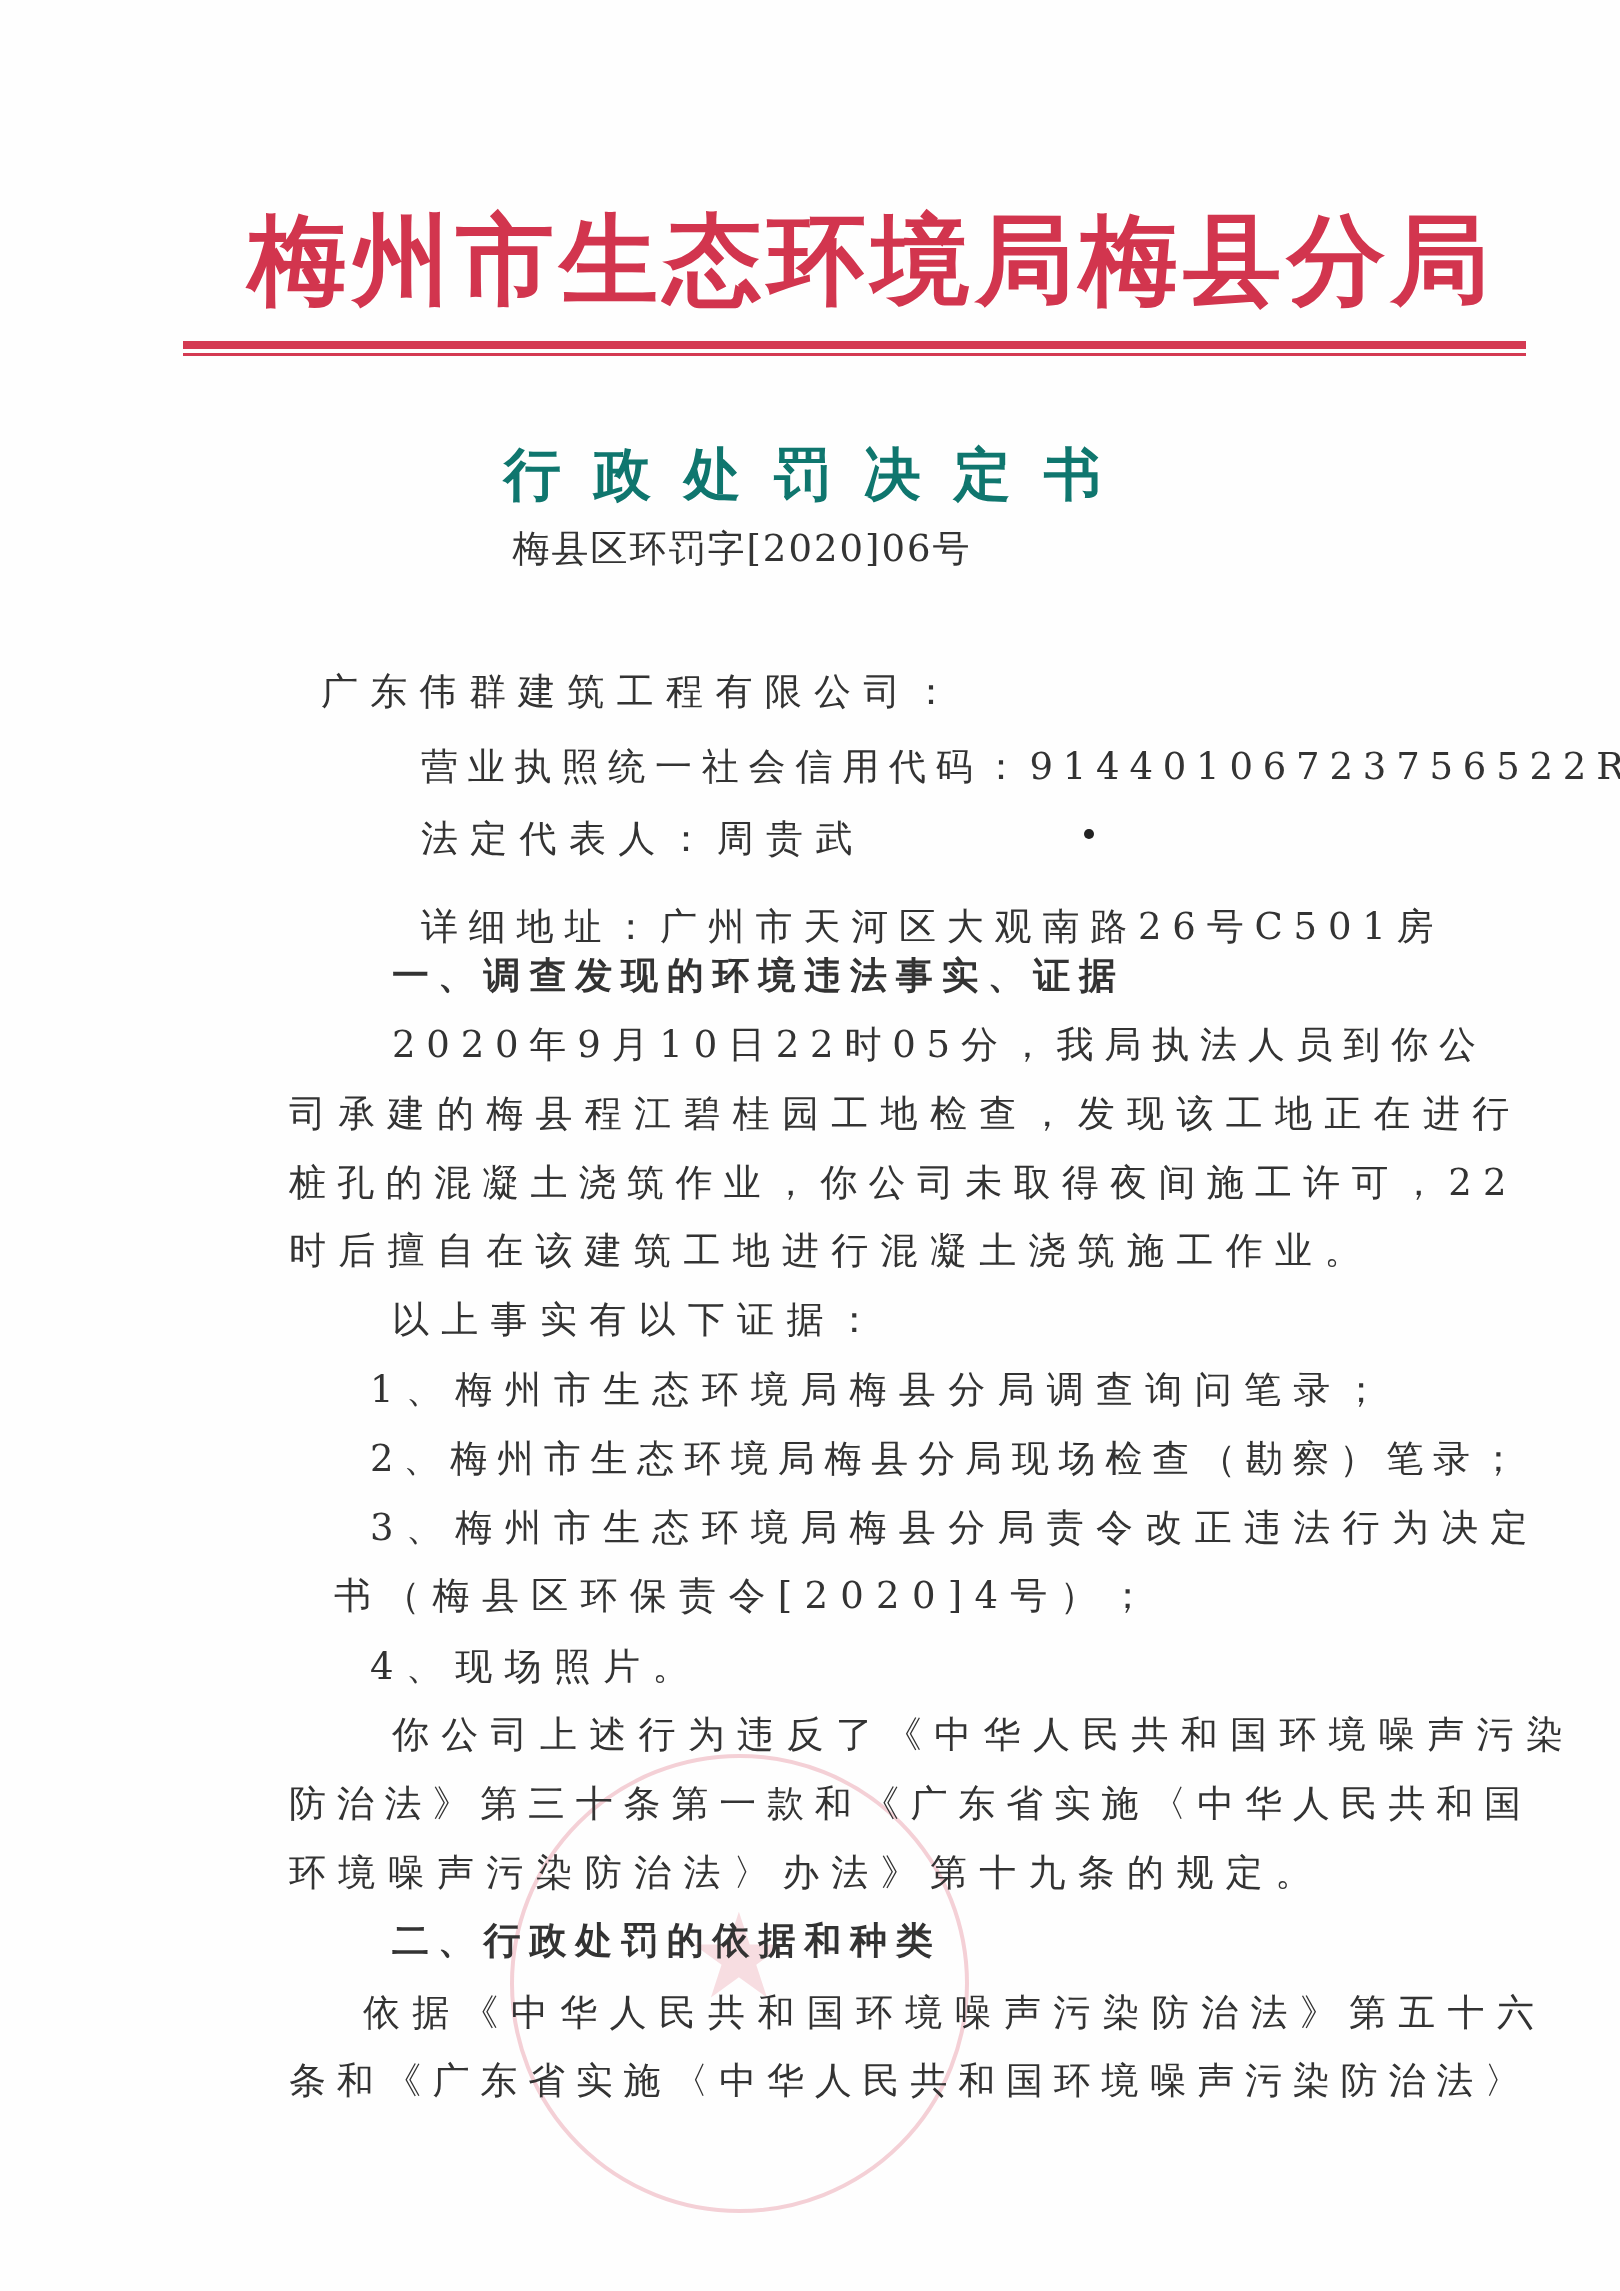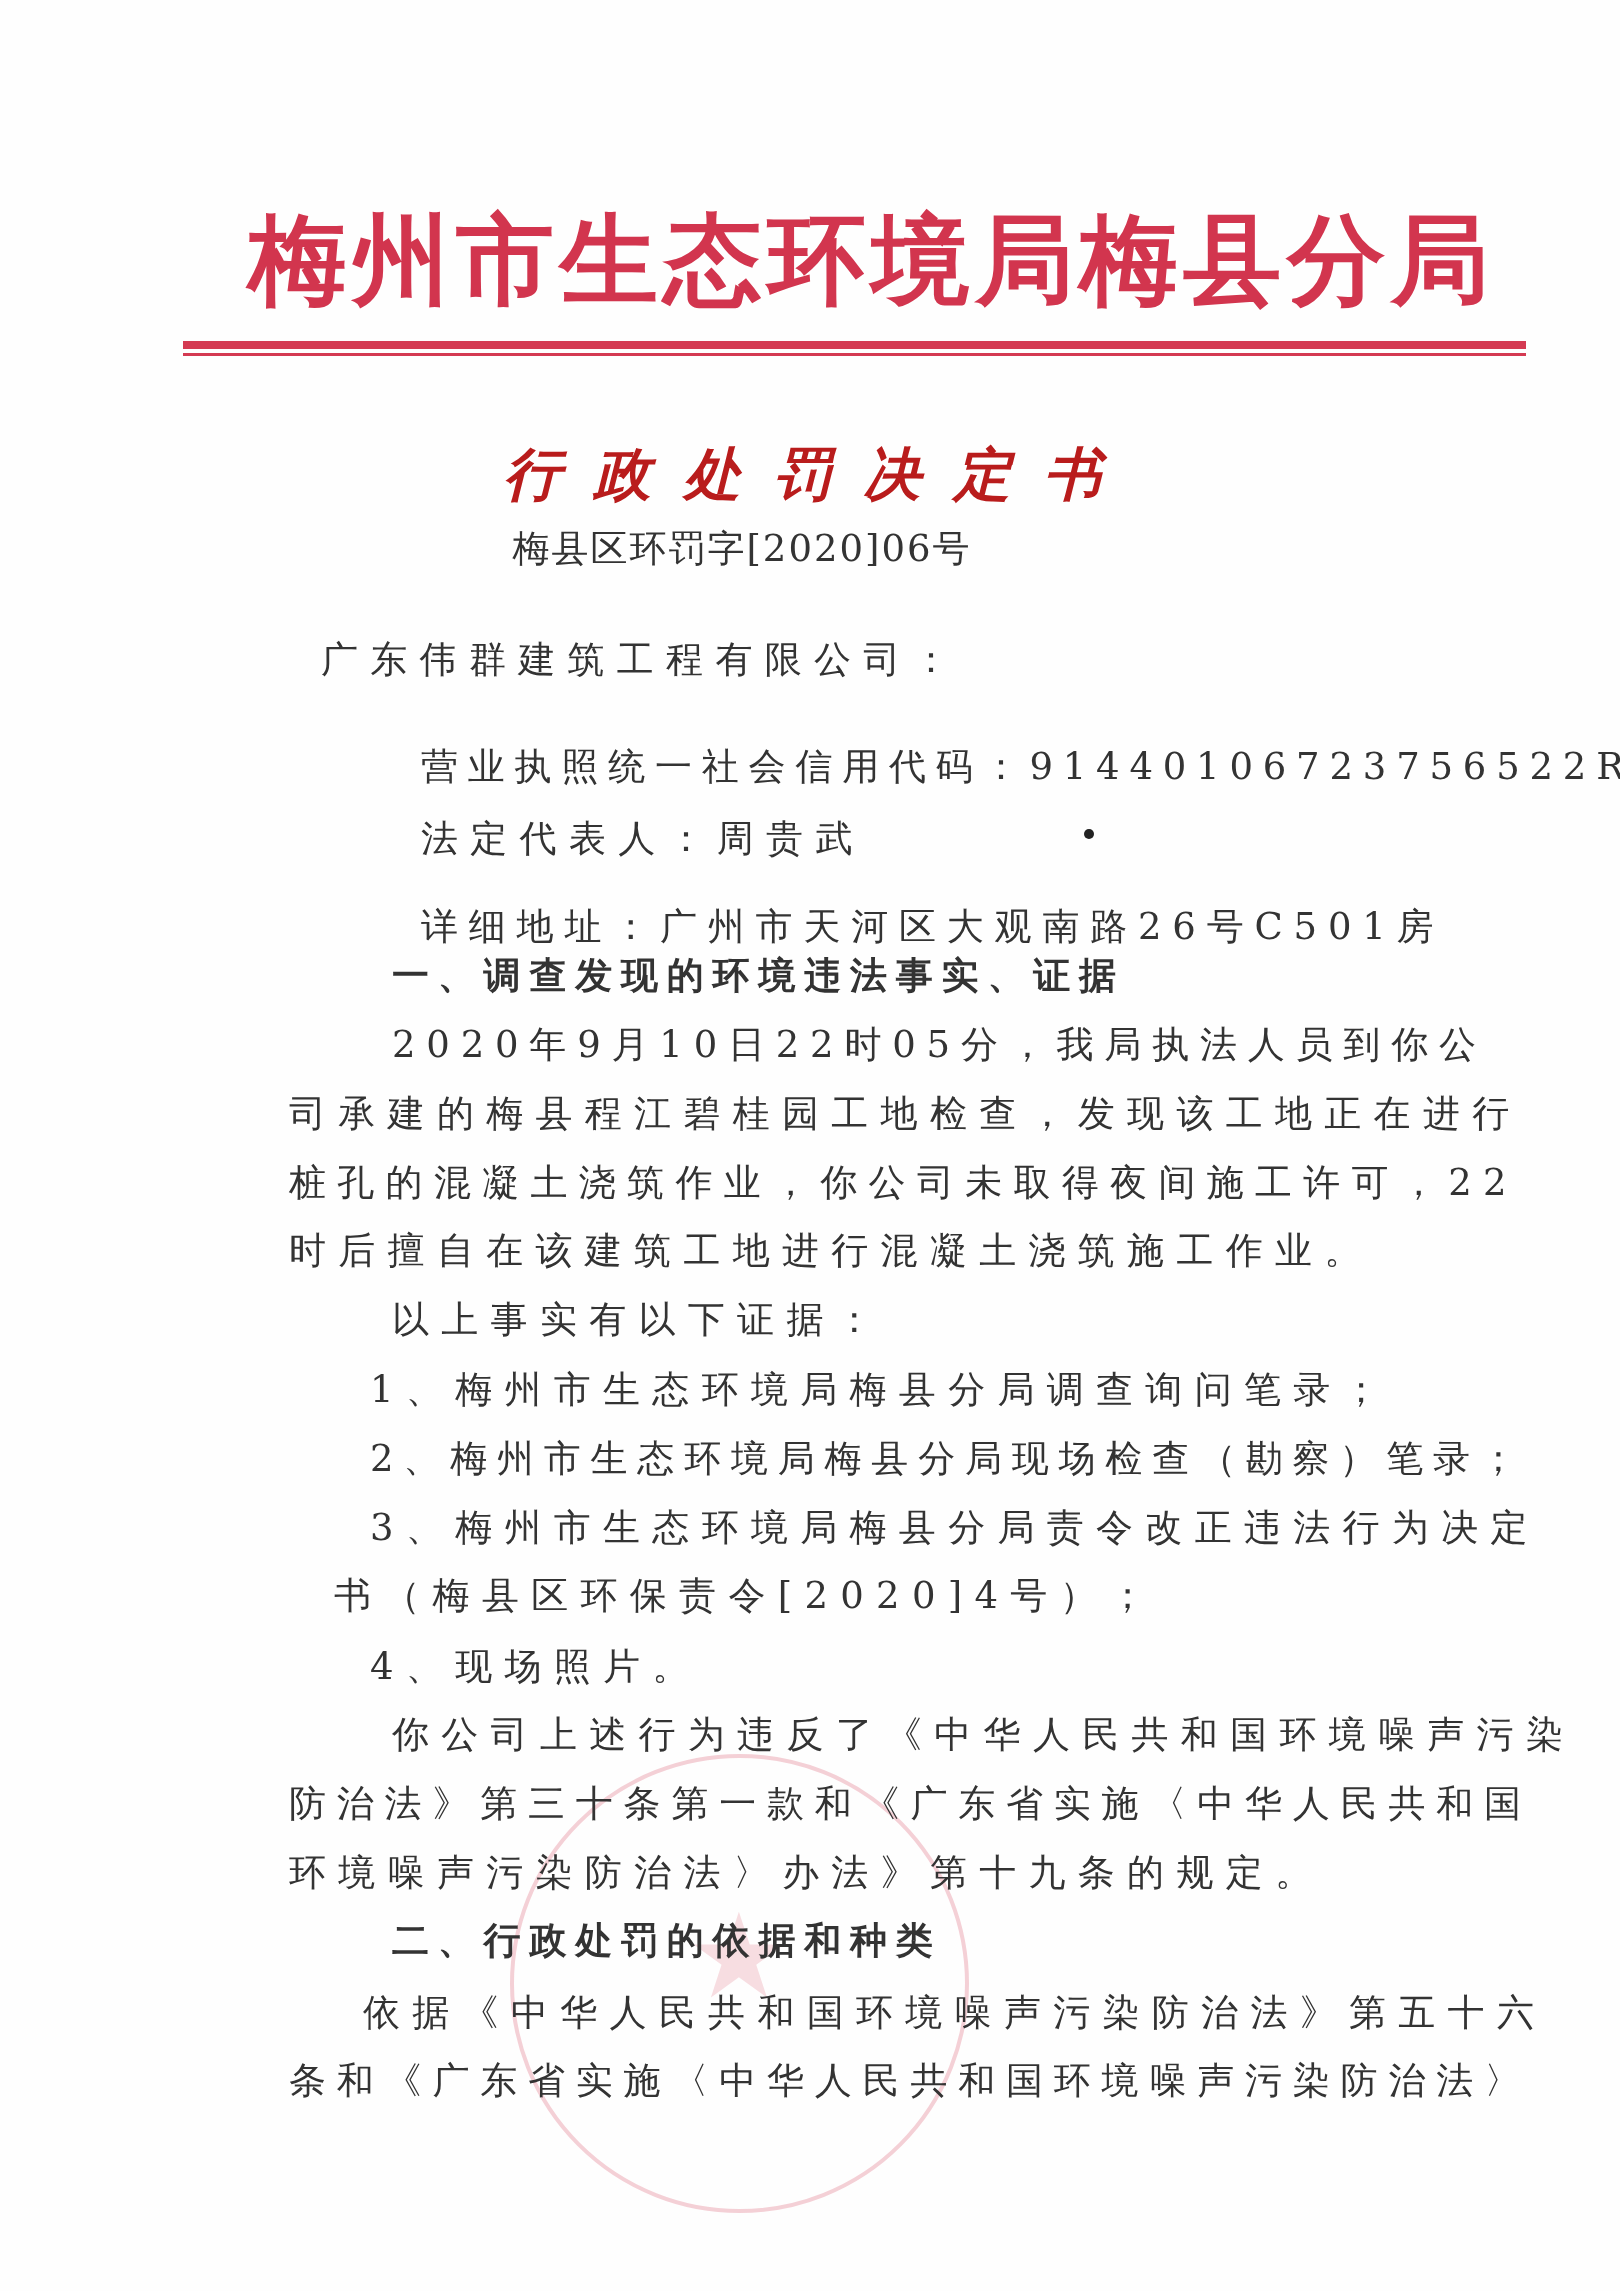--- a/index.html
+++ b/index.html
@@ -14,21 +14,21 @@
     left: 211px; top: 206px; width: 1284px; text-align: right;
     font-family: "DejaVu Serif", serif; font-weight: bold;
     font-size: 98px; line-height: 108px; letter-spacing: 5.9px;
     color: #d2354e;
   }
   .rule-thick { left: 183px; top: 341px; width: 1343px; height: 7.8px; background: #d43a52; }
   .rule-thin  { left: 183px; top: 353px; width: 1343px; height: 2.9px; background: #d43a52; }
   .doc-title {
     left: 0; width: 1620px; top: 439px; text-align: center;
     font-weight: bold; font-size: 57px; line-height: 69px; letter-spacing: 33px;
-    color: #b91c1c; text-indent: 17.6px; font-style: italic;
+    color: #0f766e; text-indent: 17.6px;
   }
   .doc-number {
     left: 0; width: 1484px; top: 524px; text-align: center;
     font-size: 37px; line-height: 49px; color: #333; letter-spacing: 2px;
   }
   .line {
     font-size: 37px; line-height: 49px; letter-spacing: 12.3px; color: #333;
   }
   .heading { font-family: "DejaVu Sans", sans-serif; font-weight: bold; letter-spacing: 8.8px; }
   .seal {
@@ -48,21 +48,21 @@
 <div class="abs seal"></div>
 <div class="abs seal-star">★</div>
 
 <div class="abs org-title">梅州市生态环境局梅县分局</div>
 <div class="abs rule-thick"></div>
 <div class="abs rule-thin"></div>
 
 <div class="abs doc-title">行政处罚决定书</div>
 <div class="abs doc-number">梅县区环罚字[2020]06号</div>
 
-<div class="abs line" style="left:321px; top:635px;">广东伟群建筑工程有限公司：</div>
+<div class="abs line" style="left:321px; top:667px;">广东伟群建筑工程有限公司：</div>
 <div class="abs line" style="left:421px; top:742px; letter-spacing:9.8px;">营业执照统一社会信用代码：91440106723756522R</div>
 <div class="abs line" style="left:421px; top:814px;">法定代表人：周贵武</div>
 <div class="abs speck"></div>
 <div class="abs line" style="left:421px; top:882px; letter-spacing:10.8px;margin-top:20px;">详细地址：广州市天河区大观南路26号C501房</div>
 
 <div class="abs line heading" style="left:392px; top:951px;">一、调查发现的环境违法事实、证据</div>
 
 <div class="abs line" style="left:392px; top:1020px; letter-spacing:10.8px;">2020年9月10日22时05分，我局执法人员到你公</div>
 <div class="abs line" style="left:289px; top:1089px;">司承建的梅县程江碧桂园工地检查，发现该工地正在进行</div>
 <div class="abs line" style="left:289px; top:1158px; letter-spacing:11.3px;">桩孔的混凝土浇筑作业，你公司未取得夜间施工许可，22</div>

